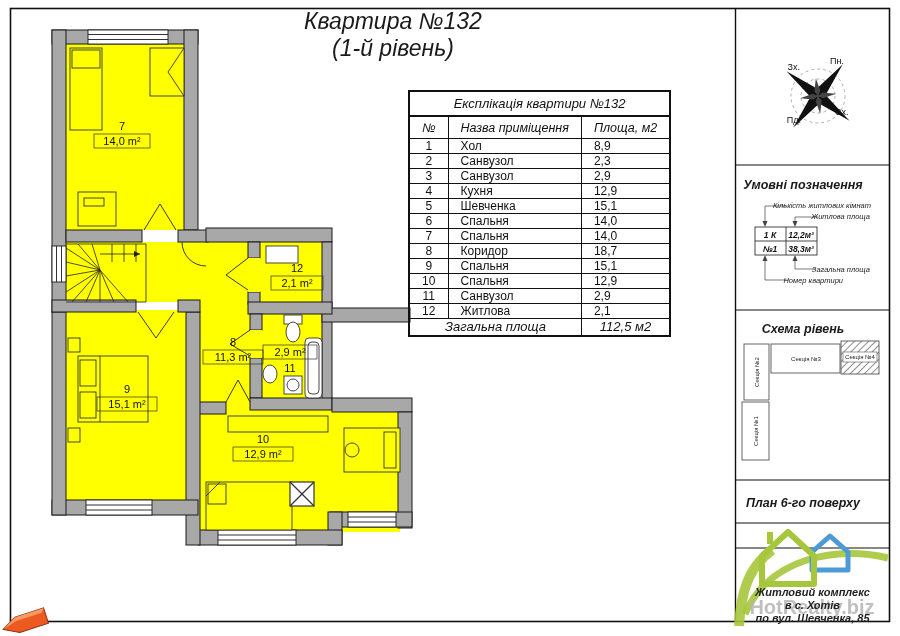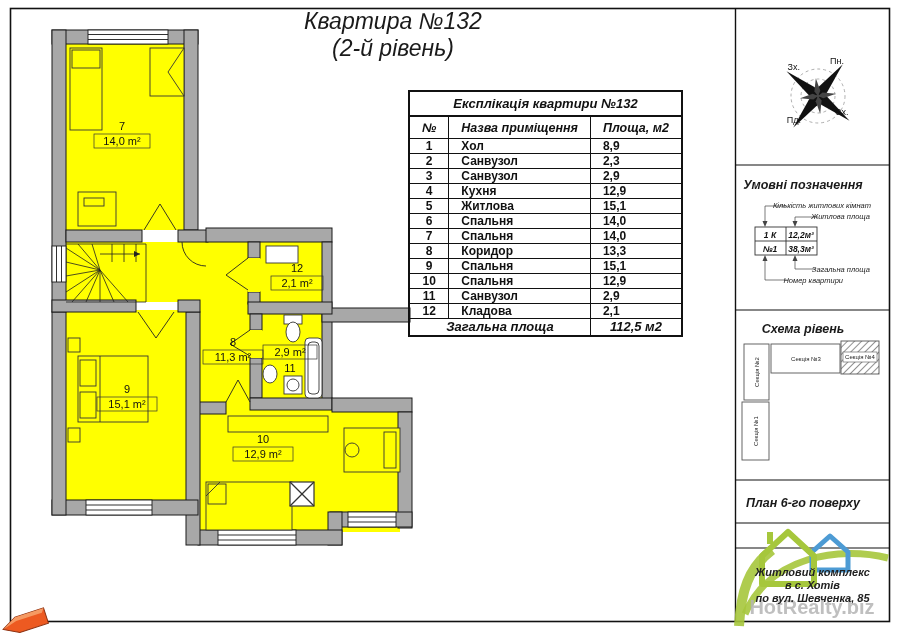--- a/index.html
+++ b/index.html
@@ -6,33 +6,33 @@
   .sheet{position:relative;width:900px;height:636px;background:#ffffff;overflow:hidden;
          font-family:"Liberation Sans",sans-serif;color:#111;}
   .abs{position:absolute;}
   
   .plan-title{left:288px;top:8px;width:210px;text-align:center;font-style:italic;
               font-size:23px;line-height:27px;color:#1a1a1a;}
   
   .expl{left:408px;top:90px;width:261px;border-collapse:collapse;
         font-size:12px;color:#111;}
   .expl td,.expl th{border:1px solid #111;padding:0 12px;height:14px;line-height:14px;
-        font-weight:bold;white-space:nowrap;overflow:hidden;}
+        font-weight:normal;white-space:nowrap;overflow:hidden;}
   .expl .cap{height:23px;text-align:center;font-style:italic;font-size:13px;border:2px solid #111;}
   .expl .hdr td{height:21px;font-style:italic;font-size:12.5px;text-align:center;}
   .expl .num{width:26px;text-align:center;}
   .expl .nm{width:146px;text-align:left;}
   .expl .ar{width:79px;}
   .expl .ftr td{height:16px;font-style:italic;font-size:13px;text-align:center;}
   .expl{border:2px solid #111;}
   
   .side-h{left:737px;width:132px;text-align:center;font-weight:bold;font-style:italic;
           font-size:12.5px;color:#1a1a1a;}
   .addr{left:737px;width:151px;text-align:center;font-weight:bold;font-style:italic;
-        font-size:11px;line-height:13px;color:#222;}
+        font-size:11px;line-height:13px;color:#222;margin-top:20px;}
   svg text{font-family:"Liberation Sans",sans-serif;fill:#111;}
   .room-num{font-size:11px;}
   .room-area{font-size:11px;}
   .legend-small{font-size:7.5px;font-style:italic;fill:#222;}
   .legend-cell{font-size:8.5px;font-weight:bold;font-style:italic;}
   .compass-label{font-size:9px;}
   .scheme-label{font-size:6px;fill:#222;}
   .scheme-label-v{font-size:6px;fill:#222;}
   .watermark-t{font-size:20px;font-weight:bold;fill:#b5b5b5;opacity:.85;}
 </style>
@@ -325,21 +325,21 @@
     </g>
 
     <g transform="translate(26,622) rotate(-18)">
       <polygon points="-24,0 -9,-8 21,-8 21,8 -9,8" fill="#ed5a21" stroke="#8b2f0f" stroke-width="1"></polygon>
       <polygon points="-24,0 -9,-8 21,-8 18,-4 -9,-4" fill="#f59a63" stroke="none"></polygon>
     </g>
   </svg>
 
   <div class="abs plan-title">
     <div>Квартира №132</div>
-    <div>(2-й рівень)</div>
+    <div>(1-й рівень)</div>
   </div>
 
   <table class="abs expl">
     <tbody>
         <tr>
           <td class="cap" colspan="3">Експлікація квартири №132</td>
         </tr>
     <tr class="hdr">
       <td class="num">№</td>
       <td class="nm">Назва приміщення</td>
@@ -360,56 +360,56 @@
           <td class="nm">Санвузол</td>
           <td class="ar">2,9</td>
         </tr>
     <tr>
           <td class="num">4</td>
           <td class="nm">Кухня</td>
           <td class="ar">12,9</td>
         </tr>
     <tr>
           <td class="num">5</td>
-          <td class="nm">Житлова</td>
+          <td class="nm">Шевченка</td>
           <td class="ar">15,1</td>
         </tr>
     <tr>
           <td class="num">6</td>
           <td class="nm">Спальня</td>
           <td class="ar">14,0</td>
         </tr>
     <tr>
           <td class="num">7</td>
           <td class="nm">Спальня</td>
           <td class="ar">14,0</td>
         </tr>
     <tr>
           <td class="num">8</td>
           <td class="nm">Коридор</td>
-          <td class="ar">13,3</td>
+          <td class="ar">18,7</td>
         </tr>
     <tr>
           <td class="num">9</td>
           <td class="nm">Спальня</td>
           <td class="ar">15,1</td>
         </tr>
     <tr>
           <td class="num">10</td>
           <td class="nm">Спальня</td>
           <td class="ar">12,9</td>
         </tr>
     <tr>
           <td class="num">11</td>
           <td class="nm">Санвузол</td>
           <td class="ar">2,9</td>
         </tr>
     <tr>
           <td class="num">12</td>
-          <td class="nm">Кладова</td>
+          <td class="nm">Житлова</td>
           <td class="ar">2,1</td>
         </tr>
     <tr class="ftr">
       <td colspan="2">Загальна площа</td>
       <td>112,5 м2</td>
     </tr>
   </tbody>
     </table>
 
   <div class="abs side-h" style="top:178px">Умовні позначення</div>

